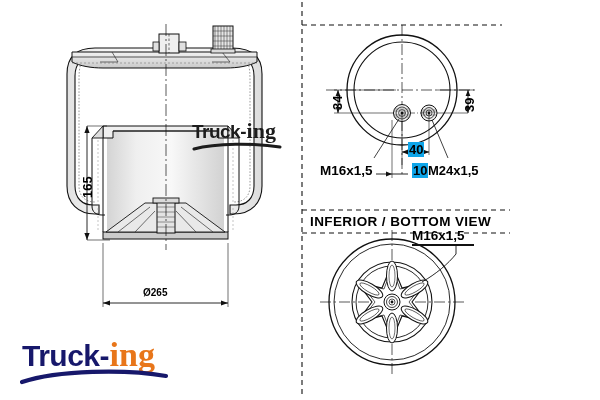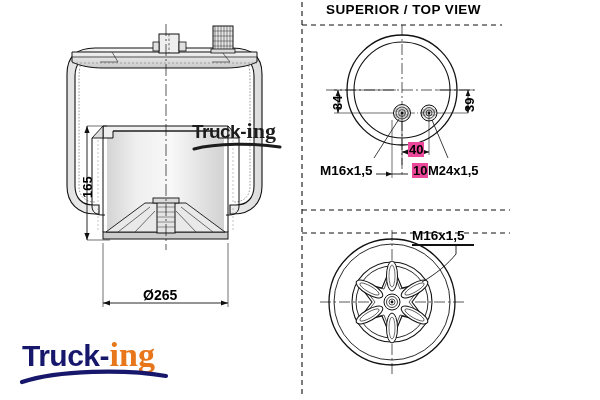--- a/index.html
+++ b/index.html
@@ -90,21 +90,21 @@
     font-weight: bold;
     font-size: 13px;
     color: #000;
     white-space: nowrap;
   }
   .dim-text.vert {
     transform-origin: 0 0;
     transform: rotate(-90deg);
   }
   .dim-text.boxed {
-    background: #ec4899;
+    background: #0ea5e9;
     padding: 0 1px;
   }
 
   svg { display: block; overflow: visible; }
   .no-sel { user-select: none; }
 </style>
 </head>
 <body>
 
 <div id="root">
@@ -263,21 +263,21 @@
         <line x1="103" y1="243" x2="103" y2="307" stroke="#111" stroke-width="0.6"></line>
         <line x1="228" y1="243" x2="228" y2="307" stroke="#111" stroke-width="0.6"></line>
         <line x1="103" y1="303" x2="228" y2="303" stroke="#111" stroke-width="0.9"></line>
         <path d="M 103 303 l 7 -2.6 l 0 5.2 Z" fill="#111"></path>
         <path d="M 228 303 l -7 -2.6 l 0 5.2 Z" fill="#111"></path>
       </g>
     </svg>
 
     <div class="dim-text vert" style="left:80px; top:198px;">165</div>
 
-    <div class="dim-text" style="left:143px; top:287px; font-size:14px;">Ø265</div>
+    <div class="dim-text" style="left:143px; top:287px; font-size:10px;">Ø265</div>
 
     <div class="abs" id="watermark-logo">
       <div class="logo-text no-sel">
         <span class="logo-truck">Truck</span><span class="logo-dash">-</span><span class="logo-ing">ing</span>
       </div>
       <svg width="100" height="12" style="position:absolute;left:0;top:22px;">
         <path d="M 2 7 C 24 1 62 1 88 5" fill="none" stroke="#1c1c1c" stroke-width="3" stroke-linecap="round"></path>
       </svg>
     </div>
   </div>
@@ -358,21 +358,20 @@
         <g>
           <line x1="96" y1="120" x2="96" y2="178" stroke="#111" stroke-width="0.6"></line>
           <line x1="80" y1="174" x2="112" y2="174" stroke="#111" stroke-width="0.9"></line>
           <path d="M 96 174 l -6 -2.4 l 0 4.8 Z" fill="#111"></path>
         </g>
 
         <line x1="103" y1="119" x2="78" y2="158" stroke="#111" stroke-width="0.8"></line>
         <line x1="136" y1="120" x2="152" y2="158" stroke="#111" stroke-width="0.8"></line>
       </svg>
 
-      <div class="view-title abs" id="title-superior">SUPERIOR / TOP VIEW</div>
 
       <div class="dim-text vert" style="left:34px; top:110px;">34</div>
 
       <div class="dim-text vert" style="left:166px; top:112px;">39</div>
 
       <div class="dim-text boxed" style="left:112px; top:142px;">40</div>
 
       <div class="dim-text boxed" style="left:116px; top:163px;">10</div>
 
       <div class="dim-text" style="left:24px; top:163px; font-size:13.5px;">M16x1,5</div>
@@ -452,20 +451,21 @@
         <g>
           <circle cx="96" cy="96" r="8" fill="#ffffff" stroke="#111" stroke-width="1"></circle>
           <circle cx="96" cy="96" r="5.5" fill="none" stroke="#111" stroke-width="0.8"></circle>
           <circle cx="96" cy="96" r="3" fill="none" stroke="#111" stroke-width="0.7"></circle>
           <circle cx="96" cy="96" r="1.4" fill="#111"></circle>
         </g>
 
         <path d="M 126 76 C 140 68 152 58 160 48 L 160 38" fill="none" stroke="#111" stroke-width="0.9"></path>
       </svg>
 
+      <div class="view-title abs" style="left:14px; top:8px;">INFERIOR / BOTTOM VIEW</div>
 
       <div class="dim-text" style="left:116px; top:22px; font-size:13.5px;">M16x1,5</div>
       <div class="abs" style="left:116px; top:38px; width:62px; height:2px;
                               background:#111;"></div>
     </div>
   </div>
 
   <div class="abs" id="brand-logo">
     <div class="logo-text no-sel">
       <span class="logo-truck">Truck</span><span class="logo-dash">-</span><span class="logo-ing">ing</span>

